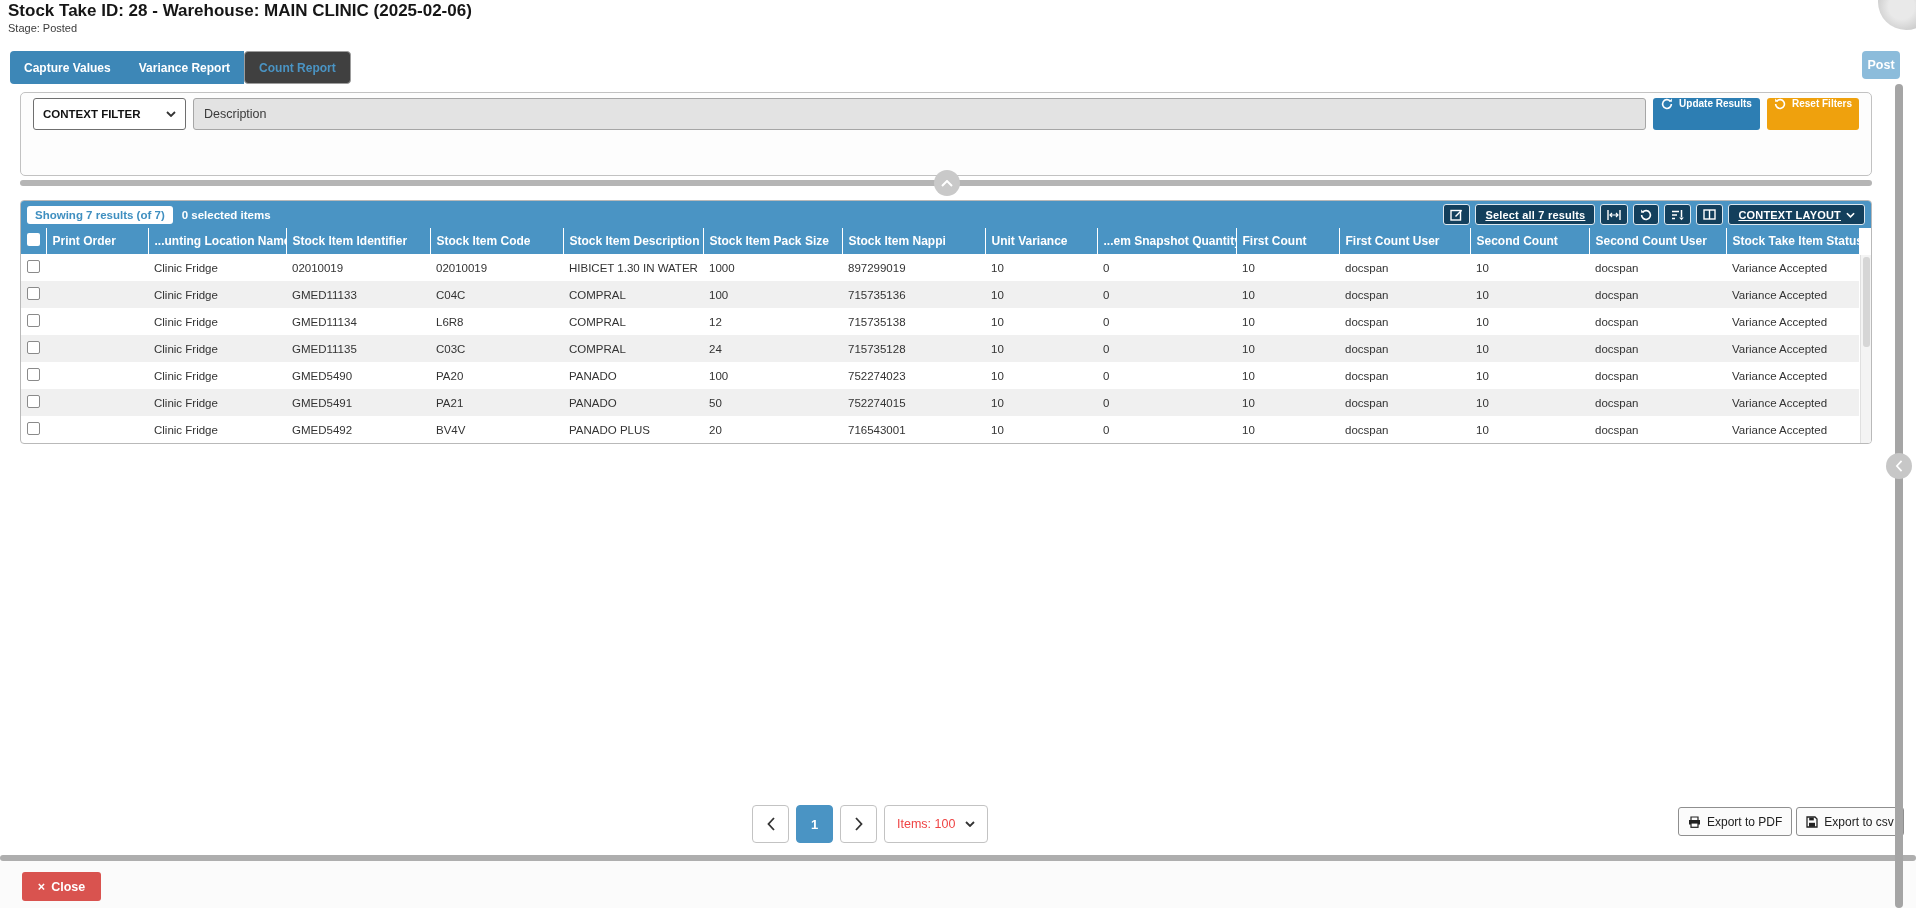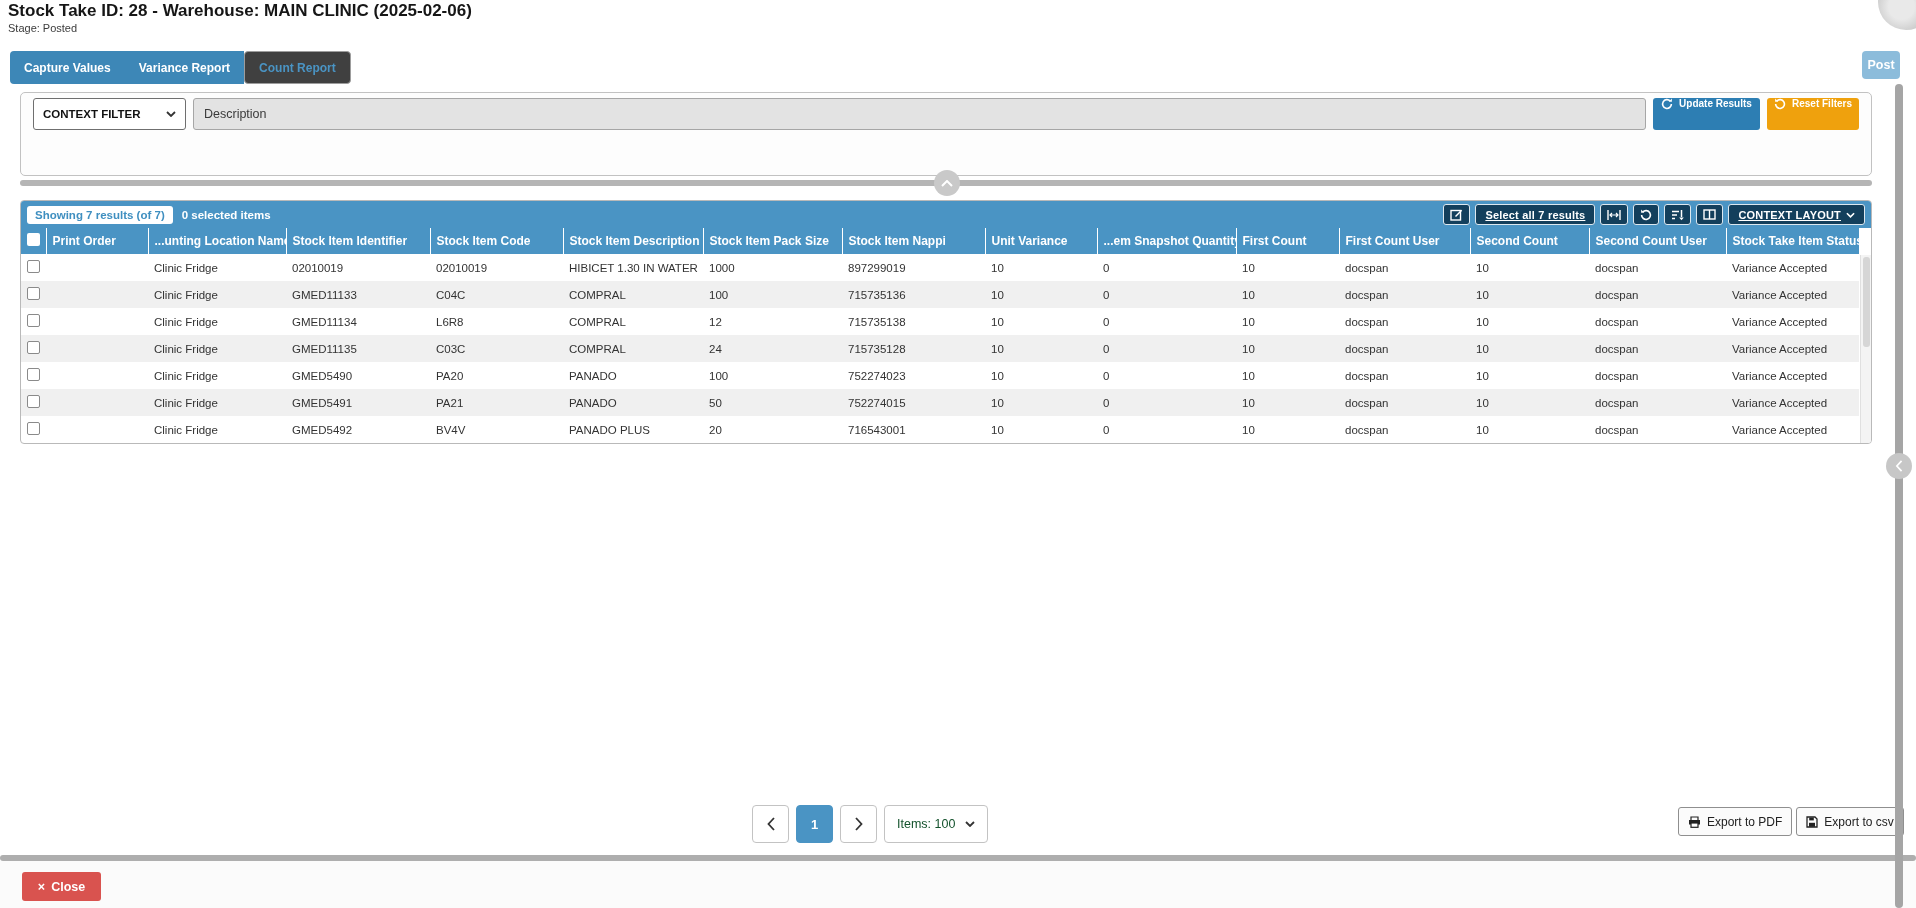--- a/index.html
+++ b/index.html
@@ -72,21 +72,21 @@
   .hdr-cb{width:13px;height:13px;background:#fff;border-radius:2px;display:inline-block;}
   .row-cb{width:13px;height:13px;background:#fff;border:1px solid #8a8a8a;border-radius:2px;display:inline-block;}
   .inner-scroll{position:absolute;right:0;top:27px;bottom:0;width:11px;background:#f4f4f4;border-left:1px solid #e0e0e0;}
   .inner-scroll .thumb{margin:2px 2px;width:7px;height:90px;background:#d6d6d6;border-radius:3px;}
   
   .pagination{position:absolute;left:752px;top:805px;display:flex;gap:7px;align-items:center;}
   .pg-btn{width:37px;height:38px;border:1px solid #c3c3c3;border-radius:4px;background:#fff;color:#222;
        display:flex;align-items:center;justify-content:center;}
   .pg-current{background:var(--accent-blue);border-color:var(--accent-blue);color:#fff;font-weight:bold;font-size:13px;}
   .items-select{height:38px;border:1px solid #c3c3c3;border-radius:4px;background:#fff;display:flex;
-       align-items:center;gap:10px;padding:0 12px;font-size:12.5px;color:#14532d;}
+       align-items:center;gap:10px;padding:0 12px;font-size:12.5px;color:#ef4444;}
   .export-bar{position:absolute;left:1678px;top:807px;display:flex;gap:4px;}
   .exp-btn{height:29px;background:#fbfbfb;border:1px solid #8f8f8f;border-radius:3px;display:flex;
        align-items:center;gap:6px;padding:0 9px;font-size:12px;color:#222;}
   
   .h-scrollbar{position:absolute;left:0;top:855px;width:1916px;height:6px;background:#aeaeae;border-radius:3px;}
   .footer{position:absolute;left:0;top:861px;width:1916px;height:47px;background:#fbfbfb;}
   .close-btn{position:absolute;left:22px;top:11px;width:79px;height:29px;background:var(--close-red);
        border-radius:3px;color:#fff;font-weight:bold;font-size:12.5px;display:flex;align-items:center;justify-content:center;gap:6px;}
   .v-scrollbar{position:absolute;left:1895px;top:84px;width:8px;height:824px;background:#a5a5a5;border-radius:4px;}
   .side-handle{position:absolute;left:1886px;top:453px;width:26px;height:26px;border-radius:50%;background:#c7c7c7;

